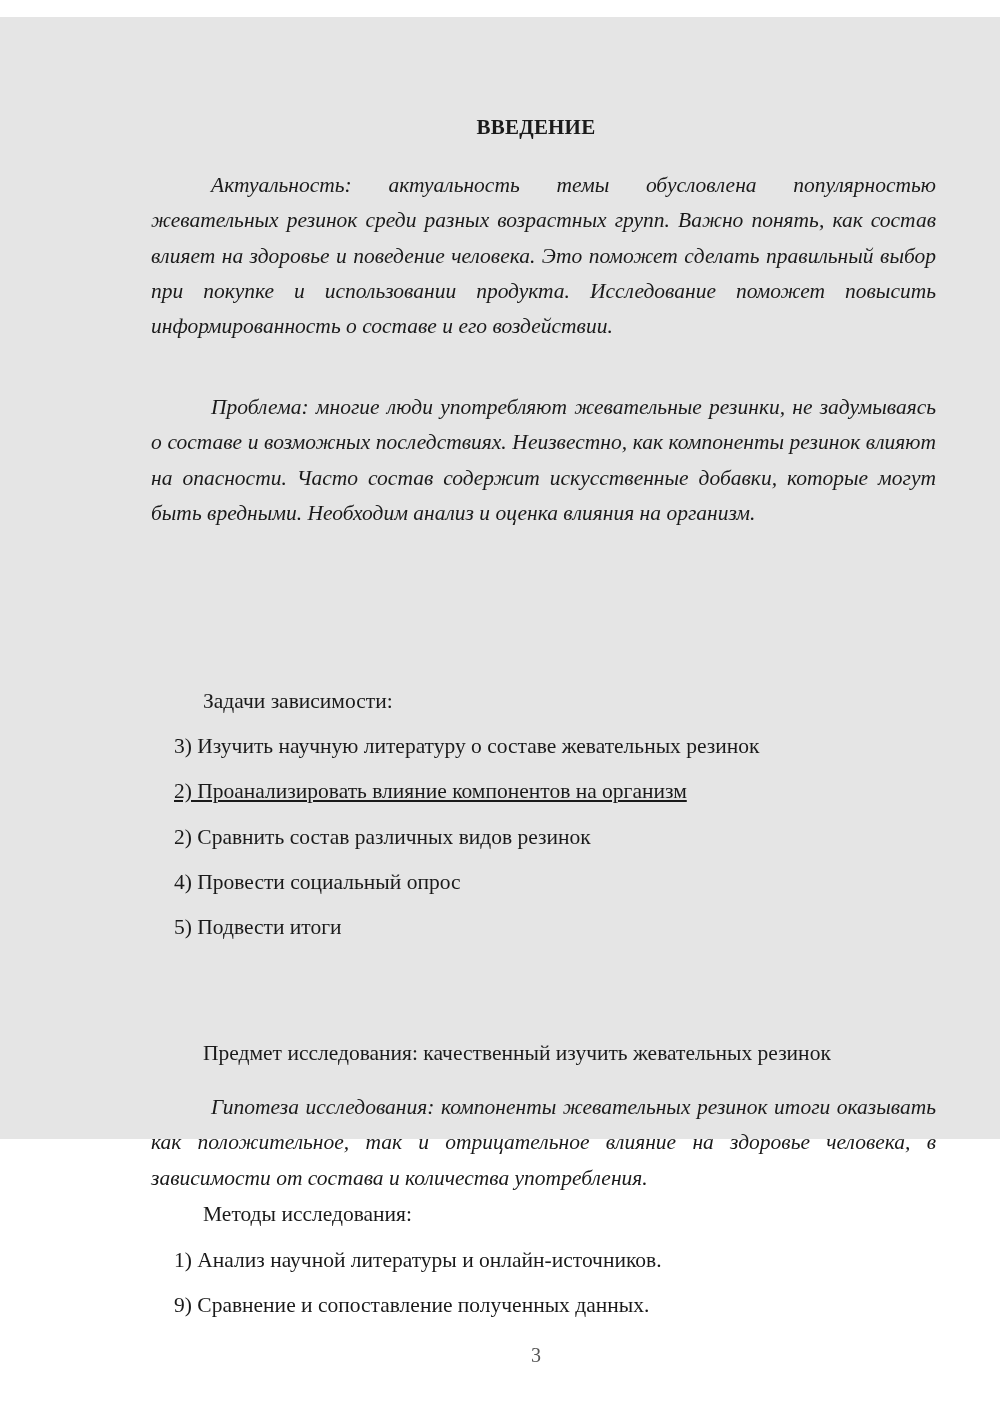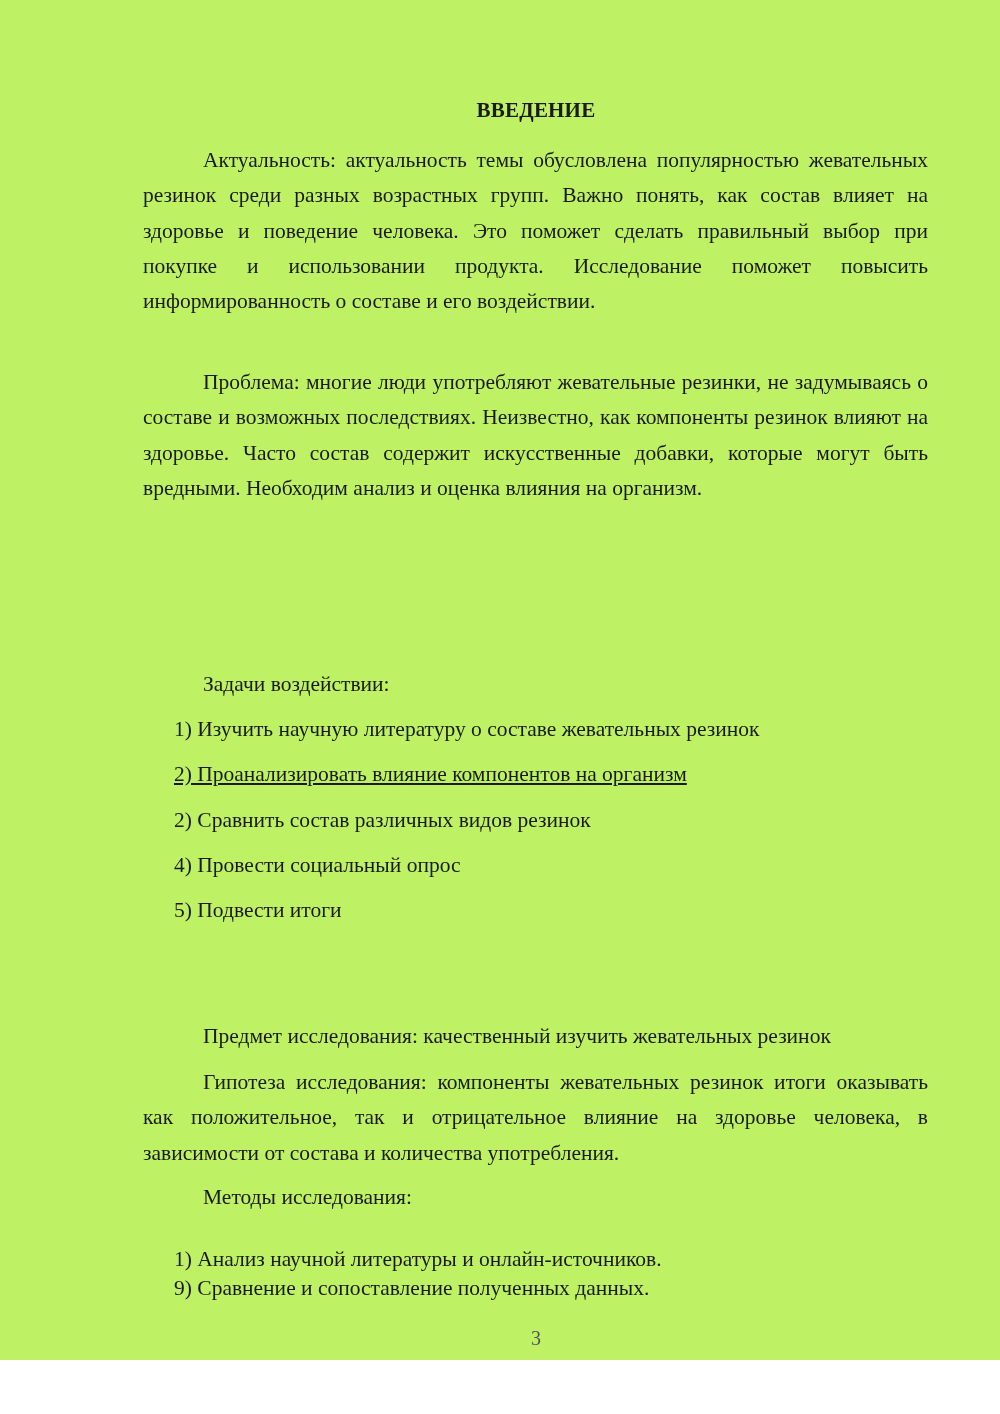--- a/index.html
+++ b/index.html
@@ -1,68 +1,69 @@
 <!DOCTYPE html>
 <html><head>
   <meta charset="utf-8">
   <style>
     html, body { margin: 0; padding: 0; background: #ffffff; }
     body { width: 1000px; height: 1414px; position: relative; overflow: hidden; }
     .page {
-      position: absolute; left: 0; top: 0; width: 1000px; height: 1360px;
-      background: #bef264; color: #1a1a1a;
+      position: absolute; left: 0; top: 17px; width: 1000px; height: 1122px;
+      background: #e5e5e5; color: #1a1a1a;
       font-family: "Liberation Serif", "DejaVu Serif", serif;
       font-size: 21.5px;
     }
     .title {
       position: absolute; left: 0; width: 1072px; top: 98px;
       text-align: center; font-weight: bold; font-size: 21px; letter-spacing: 0.2px;
     }
     .para {
       position: absolute; left: 143px; width: 785px;
       line-height: 35.3px; text-align: justify; text-indent: 60px;
-      margin: 0;
+      margin: 8px;
+      font-style: italic;
     }
     .line { position: absolute; left: 143px; white-space: nowrap; line-height: 35px; }
     .indent60 { left: 203px; }
     .list-item { position: absolute; left: 174px; white-space: nowrap; line-height: 35px; }
     .page-num {
       position: absolute; left: 0; width: 1072px; top: 1196px; text-align: center;
       color: #555555; font-size: 20px;
     }
   </style>
 </head>
 <body>
 
 <div class="page">
 
   <div class="title">ВВЕДЕНИЕ</div>
 
   <p class="para" style="top:143px;">Актуальность: актуальность темы обусловлена популярностью жевательных резинок среди разных возрастных групп. Важно понять, как состав влияет на здоровье и поведение человека. Это поможет сделать правильный выбор при покупке и использовании продукта. Исследование поможет повысить информированность о составе и его воздействии.</p>
 
-  <p class="para" style="top:365px;">Проблема: многие люди употребляют жевательные резинки, не задумываясь о составе и возможных последствиях. Неизвестно, как компоненты резинок влияют на здоровье. Часто состав содержит искусственные добавки, которые могут быть вредными. Необходим анализ и оценка влияния на организм.</p>
+  <p class="para" style="top:365px;">Проблема: многие люди употребляют жевательные резинки, не задумываясь о составе и возможных последствиях. Неизвестно, как компоненты резинок влияют на опасности. Часто состав содержит искусственные добавки, которые могут быть вредными. Необходим анализ и оценка влияния на организм.</p>
 
 
-  <div class="line indent60" style="top:667px;">Задачи воздействии:</div>
+  <div class="line indent60" style="top:667px;">Задачи зависимости:</div>
 
   <div>
-    <div class="list-item" style="top:712px;">1) Изучить научную литературу о составе жевательных резинок</div>
+    <div class="list-item" style="top:712px;">3) Изучить научную литературу о составе жевательных резинок</div>
     <div class="list-item" style="top:757px;text-decoration:underline;">2) Проанализировать влияние компонентов на организм</div>
     <div class="list-item" style="top:803px;">2) Сравнить состав различных видов резинок</div>
     <div class="list-item" style="top:848px;">4) Провести социальный опрос</div>
     <div class="list-item" style="top:893px;">5) Подвести итоги</div>
   </div>
 
 
   <div class="line indent60" style="top:1019px;">Предмет исследования: качественный изучить жевательных резинок</div>
 
   <p class="para" style="top:1065px;">Гипотеза исследования: компоненты жевательных резинок итоги оказывать как положительное, так и отрицательное влияние на здоровье человека, в зависимости от состава и количества употребления.</p>
 
   <div class="line indent60" style="top:1180px;">Методы исследования:</div>
 
   <div>
-    <div class="list-item" style="top:1226px;margin-top:16px;">1) Анализ научной литературы и онлайн-источников.</div>
+    <div class="list-item" style="top:1226px;">1) Анализ научной литературы и онлайн-источников.</div>
     <div class="list-item" style="top:1271px;">9) Сравнение и сопоставление полученных данных.</div>
   </div>
 
   <div class="page-num" style="top:1327px;">3</div>
 
 </div>
 
 </body></html>

